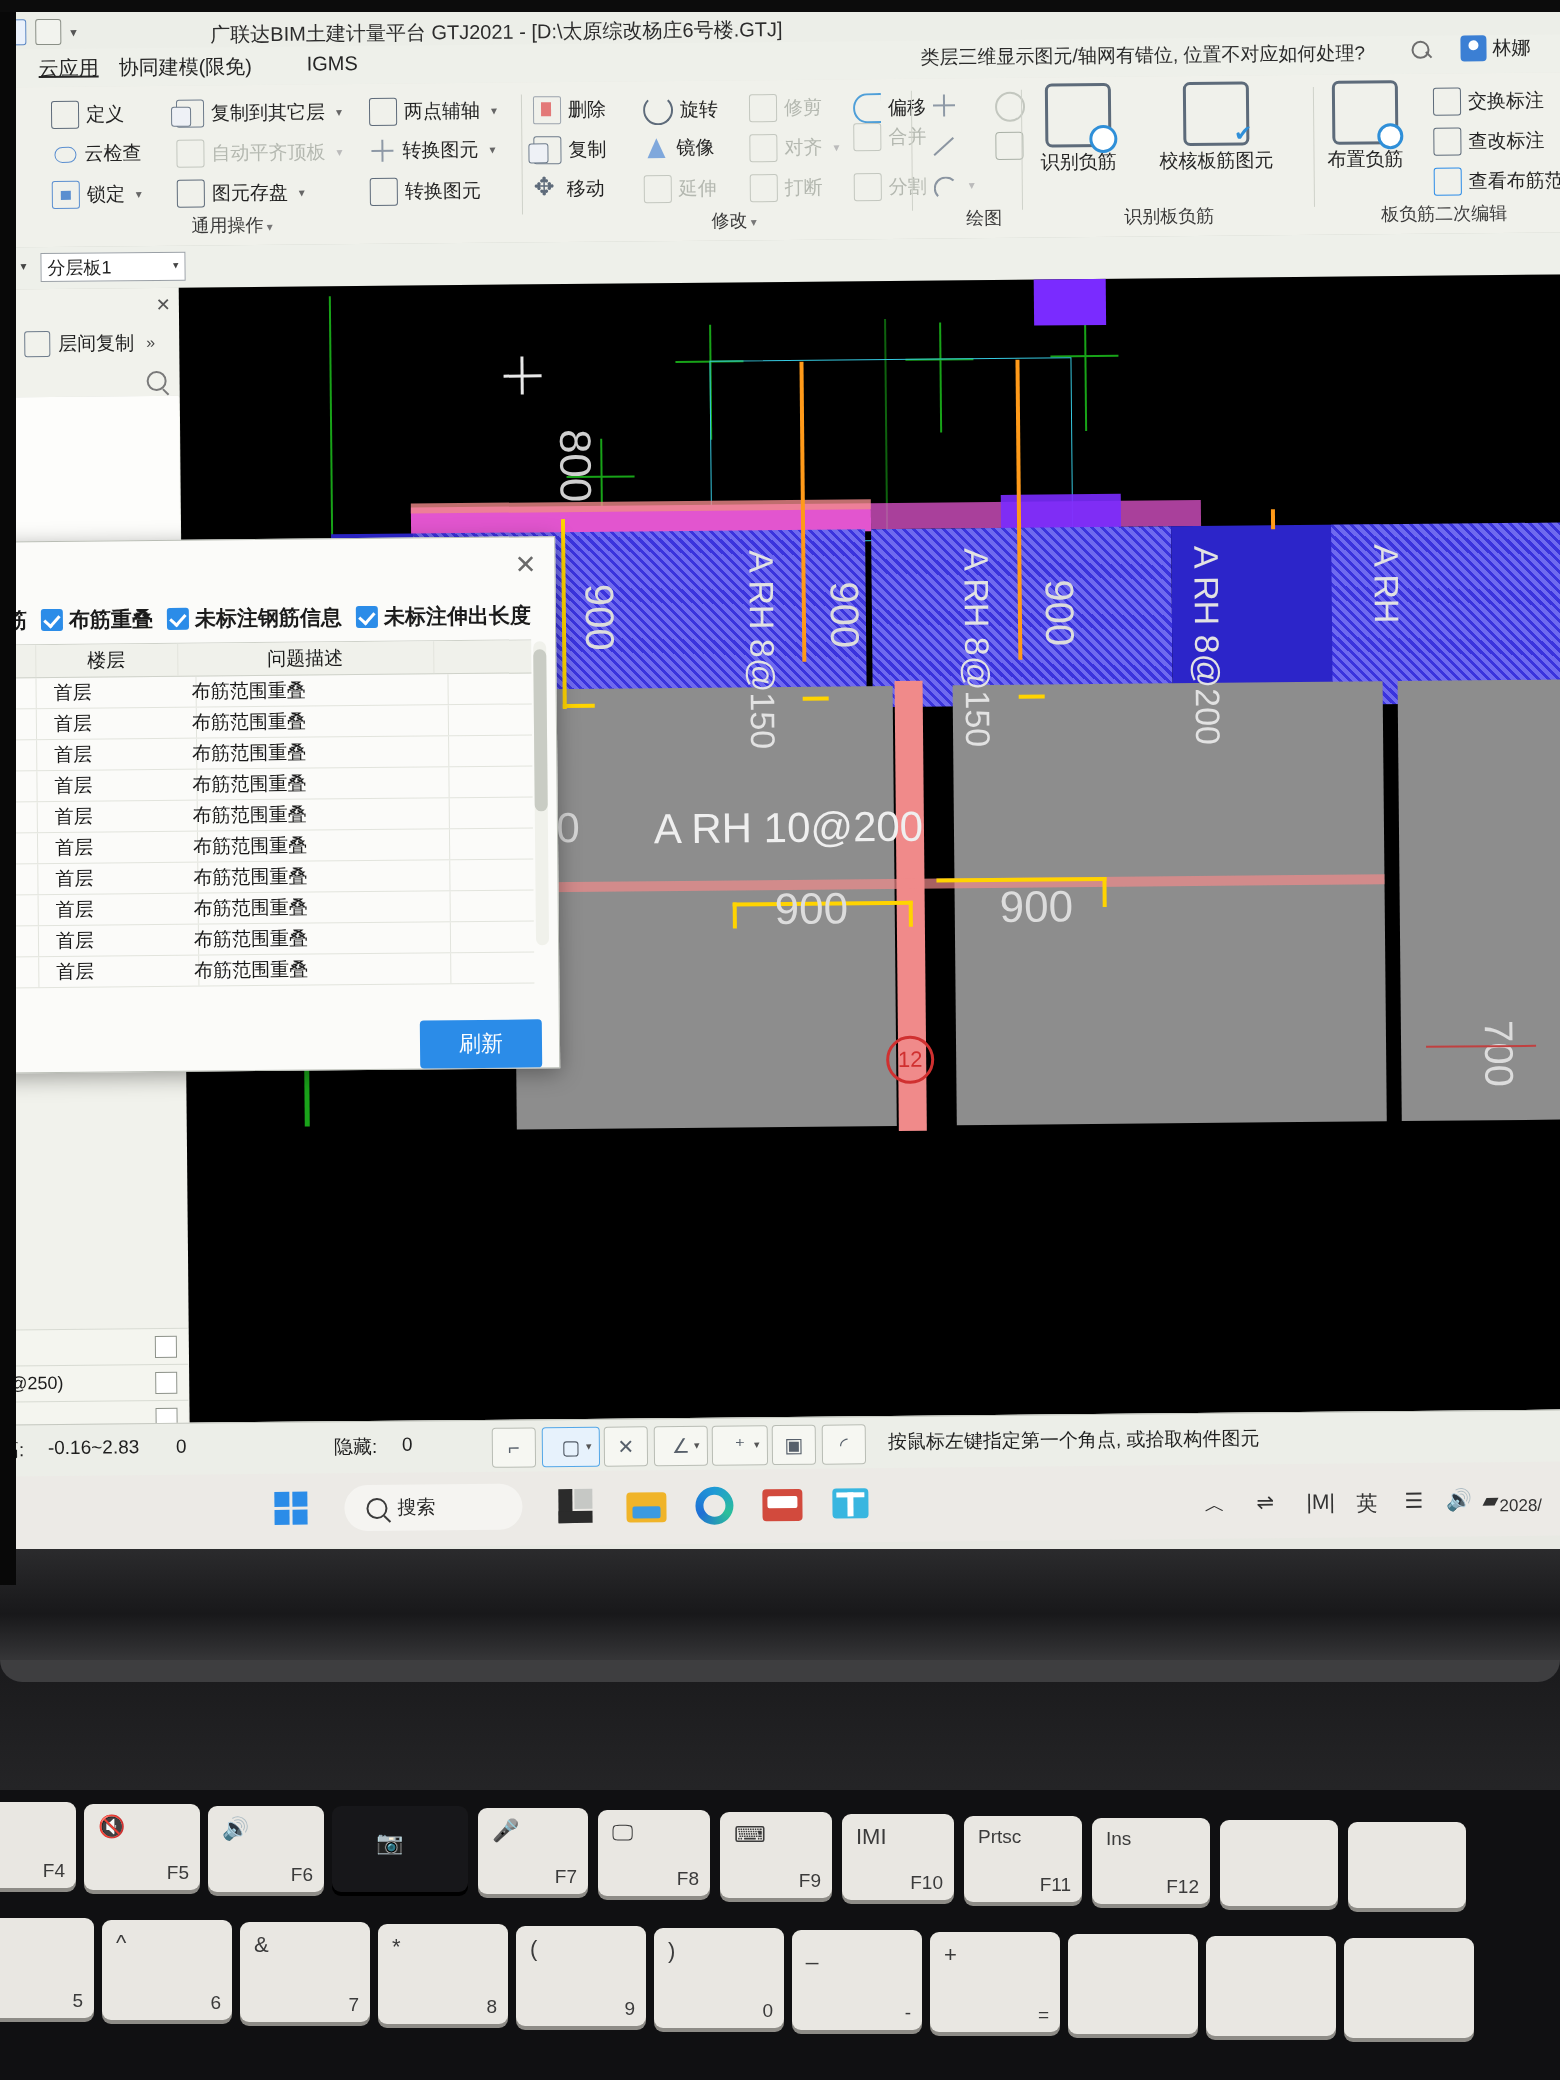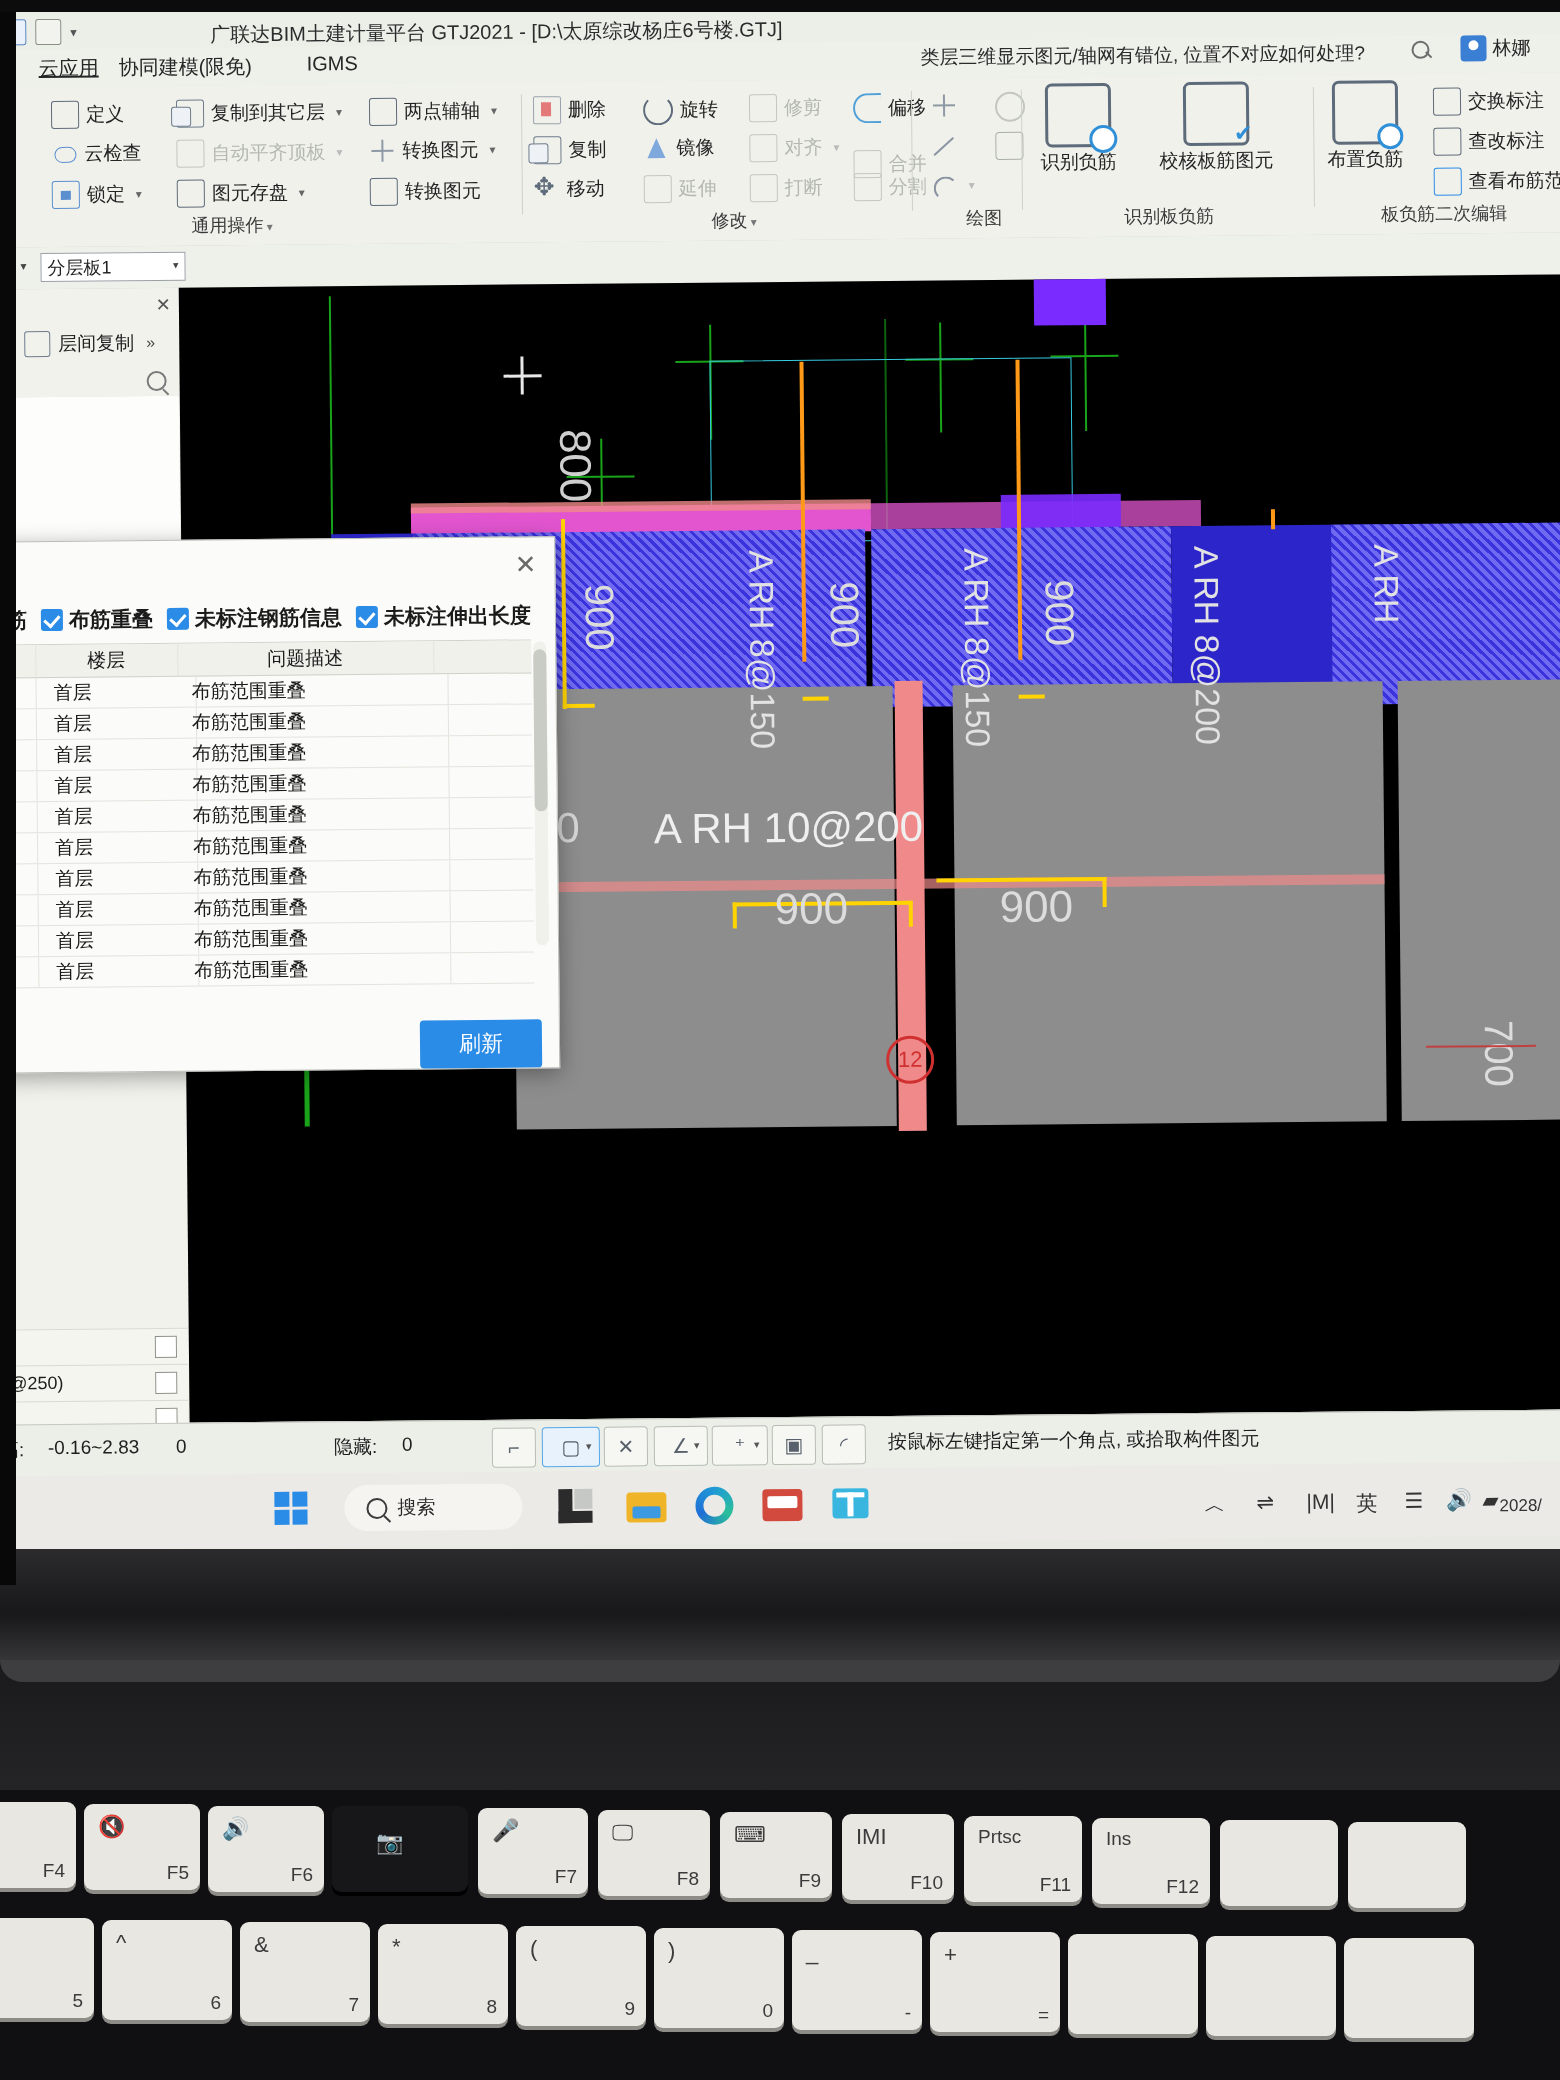--- a/index.html
+++ b/index.html
@@ -299,21 +299,21 @@
             </div>
         <div class="ritem dis" style="left:226px;top:94px;">
           <span class="gico gray"></span>
           <span>打断</span>
             </div>
 
         <div class="ritem" style="left:330px;top:14px;">
           <span class="gico off"></span>
           <span>偏移</span>
             </div>
-        <div class="ritem dis" style="left:330px;top:71px;">
+        <div class="ritem dis" style="left:330px;top:44px;">
           <span class="gico gray"></span>
           <span>合并</span>
             </div>
         <div class="ritem dis" style="left:330px;top:94px;">
           <span class="gico gray"></span>
           <span>分割</span>
             </div>
 
         <div class="gtitle" style="left:120px;width:180px;">
           <span>修改</span><span class="cv"> ▾</span></div>

